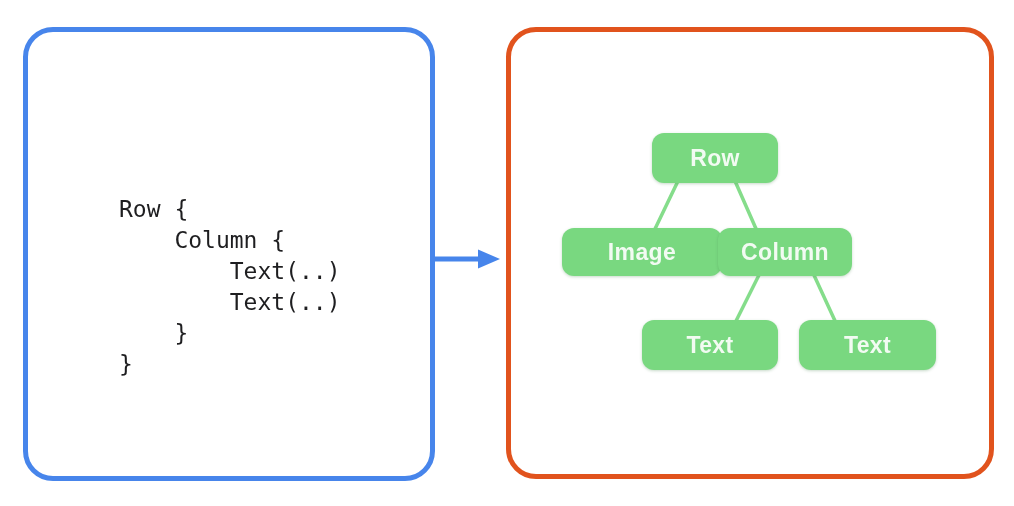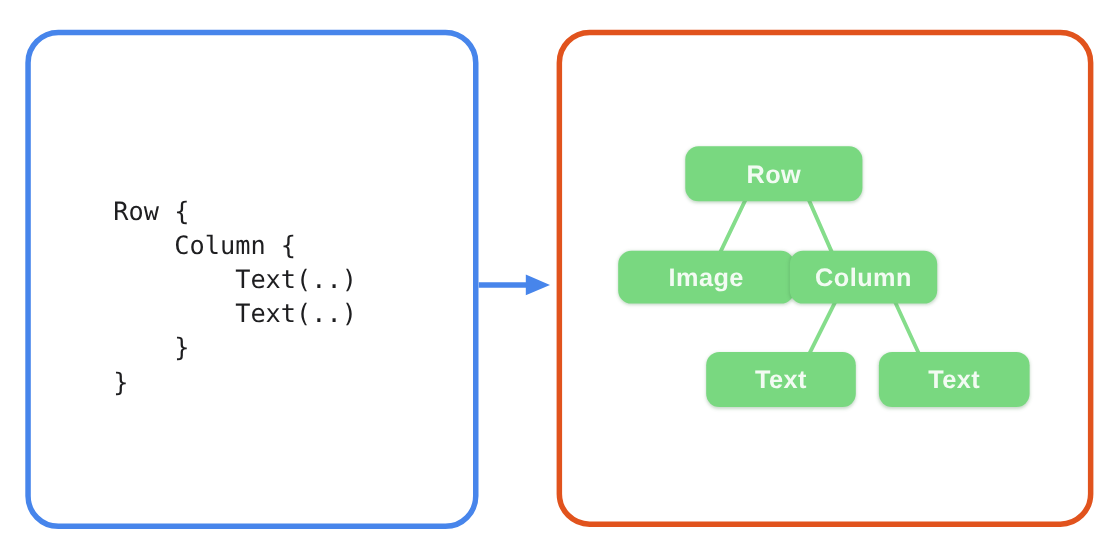--- a/index.html
+++ b/index.html
@@ -25,21 +25,21 @@
     height: 454px;
     box-sizing: border-box;
     border: 5px solid #4785EB;
     border-radius: 30px;
     background: #ffffff;
   }
   .code-block {
     position: absolute;
     left: 75px;
     top: 146px;
-    margin: 0;
+    margin: 16px;
     font-family: "DejaVu Sans Mono", "Liberation Mono", monospace;
     font-size: 23px;
     line-height: 31px;
     color: #1E1E20;
   }
   .code-line {
     white-space: pre;
   }
 
   
@@ -77,21 +77,21 @@
     border-radius: 12px;
     color: #F2FBF2;
     font-size: 23px;
     font-weight: 600;
     letter-spacing: 0.4px;
     display: flex;
     align-items: center;
     justify-content: center;
     box-shadow: 0 1px 3px rgba(70, 130, 75, 0.30);
   }
-  .node-row    { left: 112px; top: 101px; width: 161px; height: 50px; }
+  .node-row    { left: 141px; top: 101px; width: 126px; height: 50px; }
   .node-image  { left:  51px; top: 196px; width: 160px; height: 48px; }
   .node-column { left: 207px; top: 196px; width: 134px; height: 48px; }
   .node-text-1 { left: 131px; top: 288px; width: 136px; height: 50px; }
   .node-text-2 { left: 288px; top: 288px; width: 137px; height: 50px; }
 </style>
 </head>
 <body>
 
 <div class="canvas">
 

